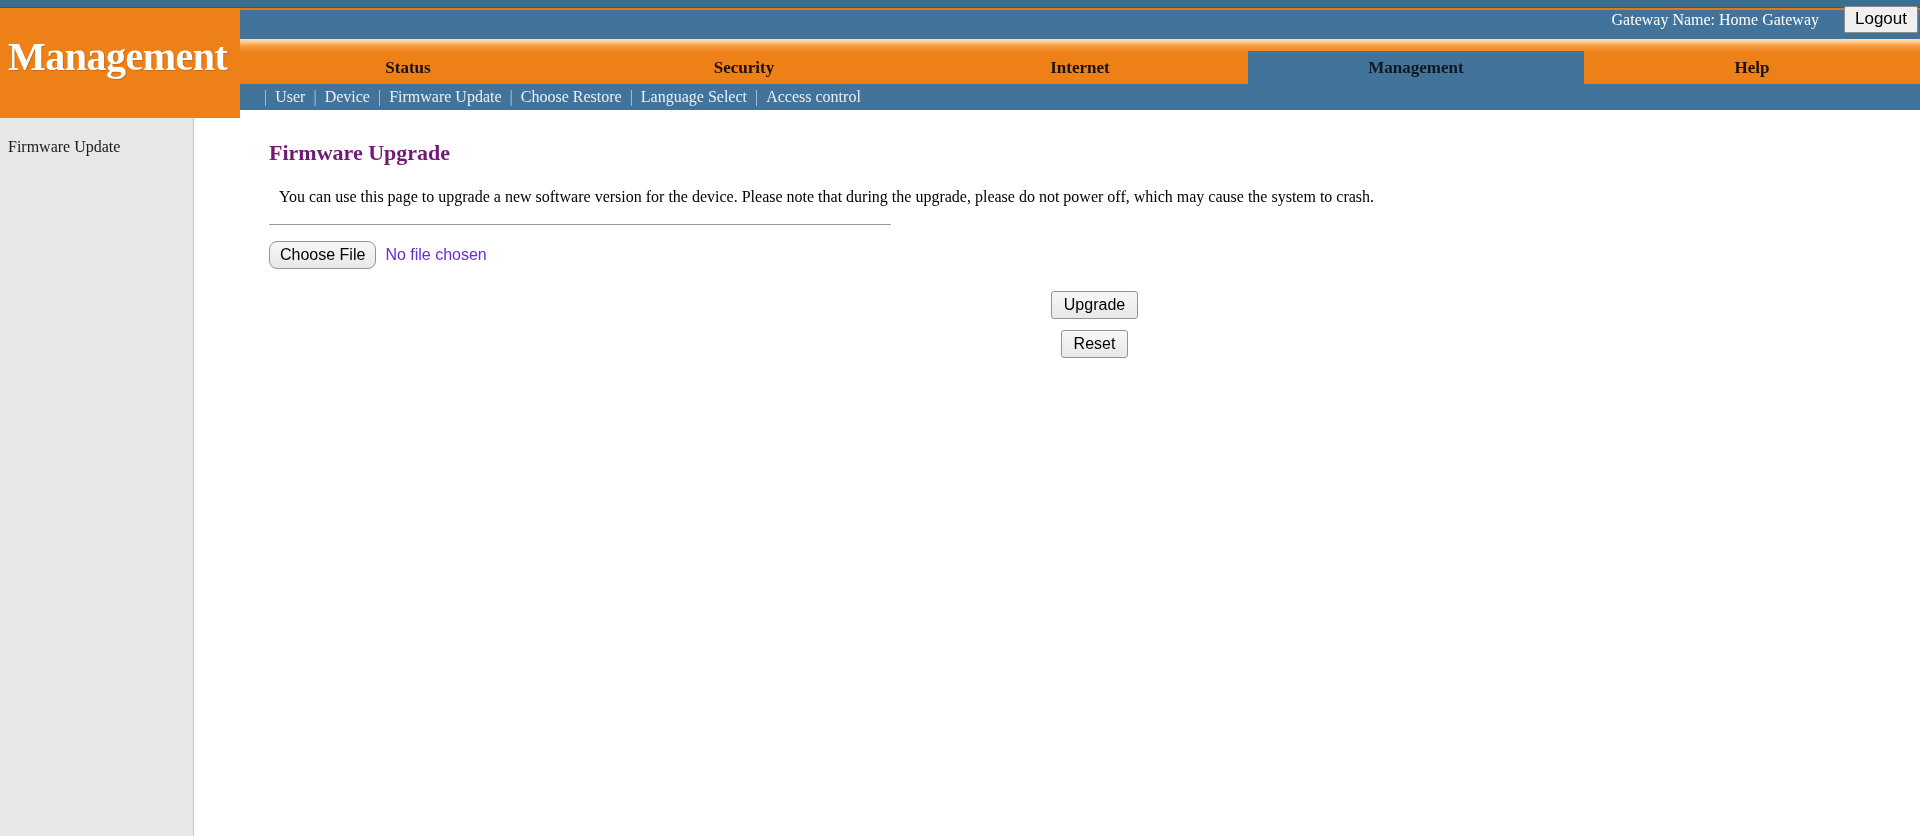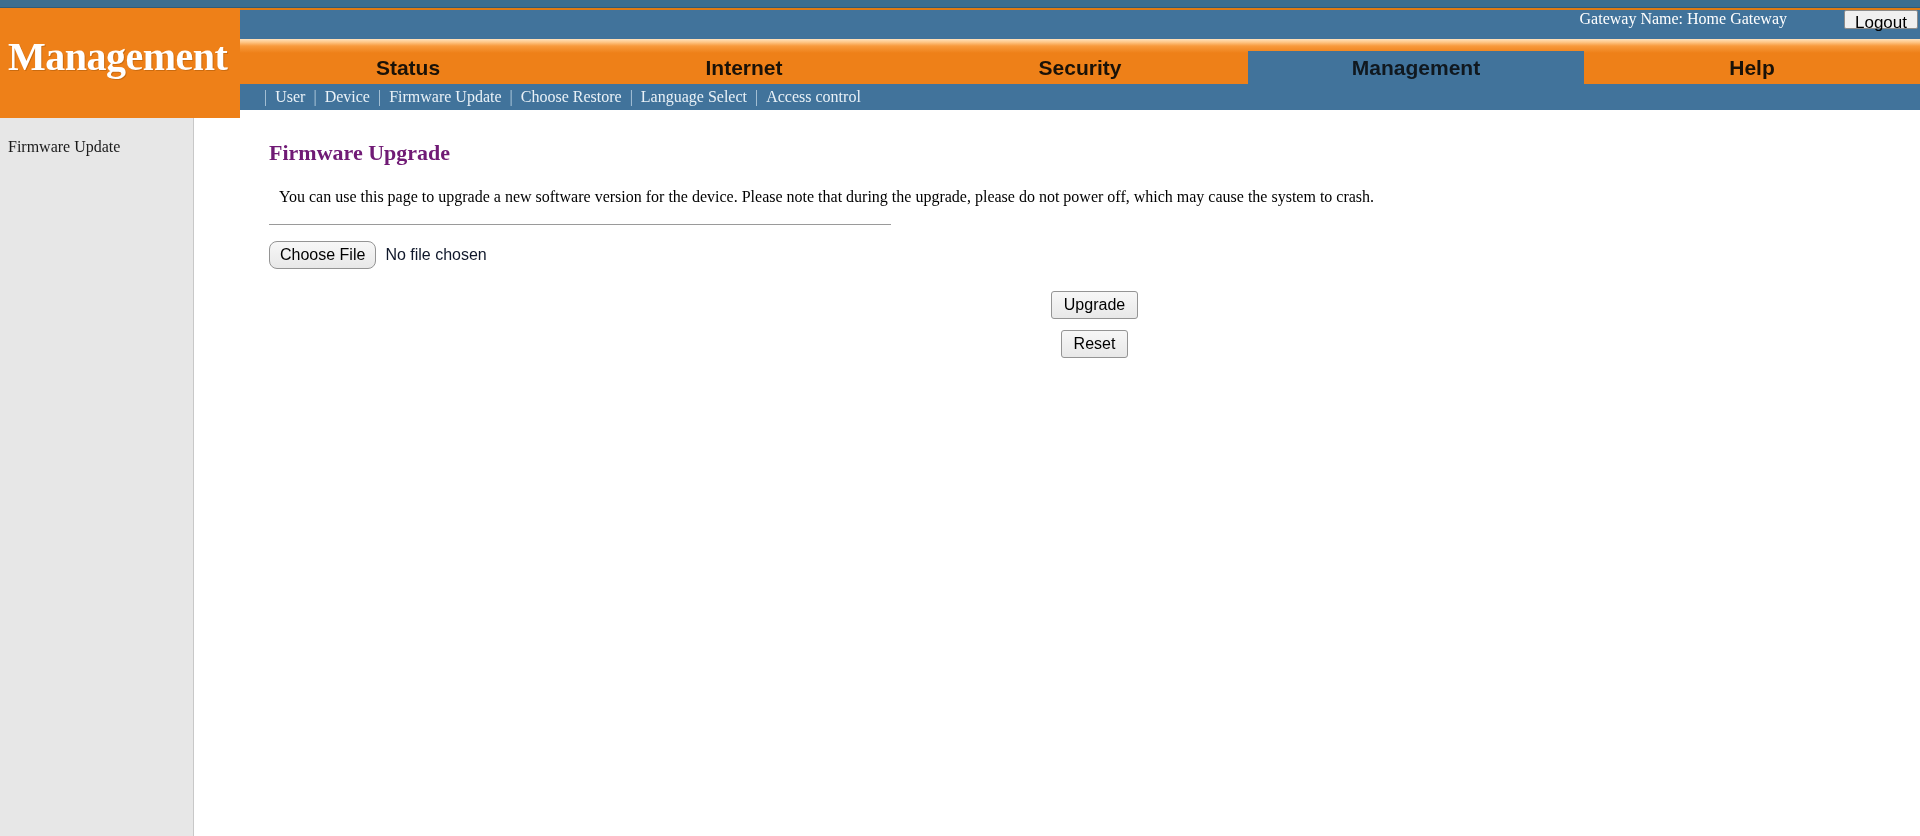--- a/index.html
+++ b/index.html
@@ -65,21 +65,22 @@
     background: #41739b;
     border-top: 2px solid #e07b14;
     box-sizing: border-box;
   }
   .header-right {
     position: absolute;
     right: 0;
     top: 0;
     height: 19px;
     display: flex;
-    gap: 0px;
+    align-items: center;
+    gap: 15px;
   }
   .gateway-name {
     color: #ffffff;
     font-family: "Liberation Serif", serif;
     font-size: 16px;
     white-space: nowrap;
     padding-right: 10px;
   }
   .logout-button {
     display: inline-block;
@@ -87,44 +88,43 @@
     border: 1px solid #8c8c8c;
     border-radius: 2px;
     color: #000000;
     font-family: "Liberation Sans", sans-serif;
     font-size: 17px;
     line-height: 20px;
     padding: 2px 10px 3px 10px;
     margin-right: 2px;
     cursor: pointer;
     white-space: nowrap;
-    margin-left: 47px;
   }
 
   
   .main-nav {
     position: absolute;
     left: 240px;
     top: 39px;
     width: 1680px;
     height: 45px;
     background: #ee8018;
     background-image: linear-gradient(to bottom, #ffe2bd 0px, #ffc98a 3px, #f89a3c 7px, #ee8018 14px, #ee8018 100%);
     display: flex;
     align-items: stretch;
     box-sizing: border-box;
   }
   .nav-tab {
     flex: 1 1 0;
     display: flex;
     align-items: center;
     justify-content: center;
-    font-family: Liberation Sans, sans-serif;
+    font-family: Liberation Serif, serif;
     font-weight: bold;
-    font-size: 21px;
+    font-size: 17px;
     color: #1a1208;
     cursor: pointer;
     user-select: none;
     box-sizing: border-box;
     margin-top: 12px;
   }
   .nav-tab.active {
     background: #41739b;
     background-image: none;
     color: #10181f;
@@ -225,21 +225,21 @@
     font-size: 16px;
     line-height: 19px;
     color: #000000;
     padding: 3px 10px 4px 10px;
     cursor: pointer;
     white-space: nowrap;
   }
   .file-status {
     font-family: "Liberation Sans", sans-serif;
     font-size: 16px;
-    color: #0f172a;
+    color: #6d28d9;
     padding-left: 9px;
     white-space: nowrap;
   }
   .button-row {
     display: flex;
     align-items: center;
     gap: 11px;
     flex-direction: column;
   }
   .form-button {
@@ -270,22 +270,22 @@
 
   <div class="header-bar">
     <div class="header-right">
       <span class="gateway-name">Gateway Name: Home Gateway</span>
       <span class="logout-button">Logout</span>
     </div>
   </div>
 
   <div class="main-nav" id="main-nav">
       <div class="nav-tab">Status</div>
+      <div class="nav-tab">Security</div>
       <div class="nav-tab">Internet</div>
-      <div class="nav-tab">Security</div>
       <div class="nav-tab active">Management</div>
       <div class="nav-tab">Help</div>
     </div>
 
   <div class="sub-nav" id="sub-nav">
       <span class="sub-sep">|</span>
       <span class="sub-item">User</span>
       <span class="sub-sep">|</span>
       <span class="sub-item">Device</span>
       <span class="sub-sep">|</span>

